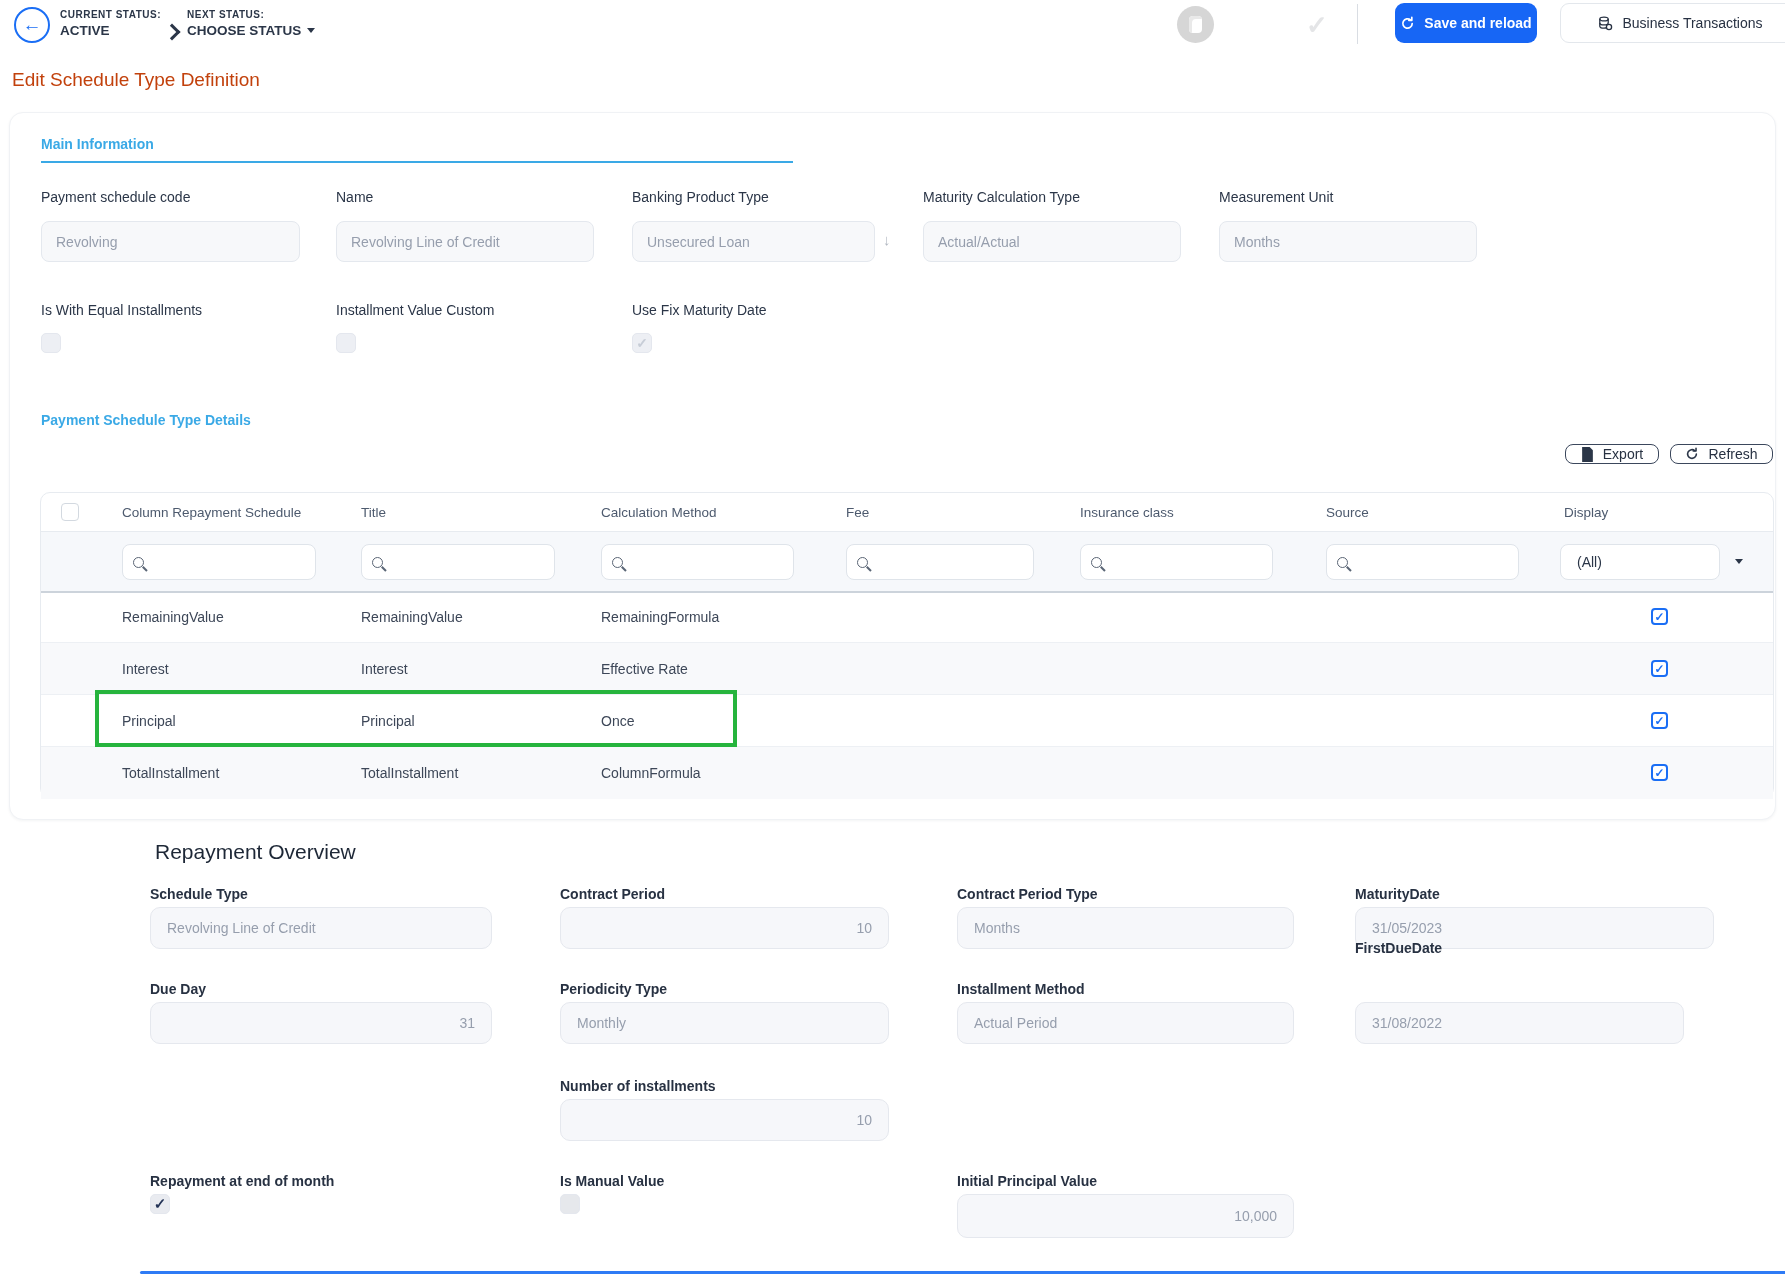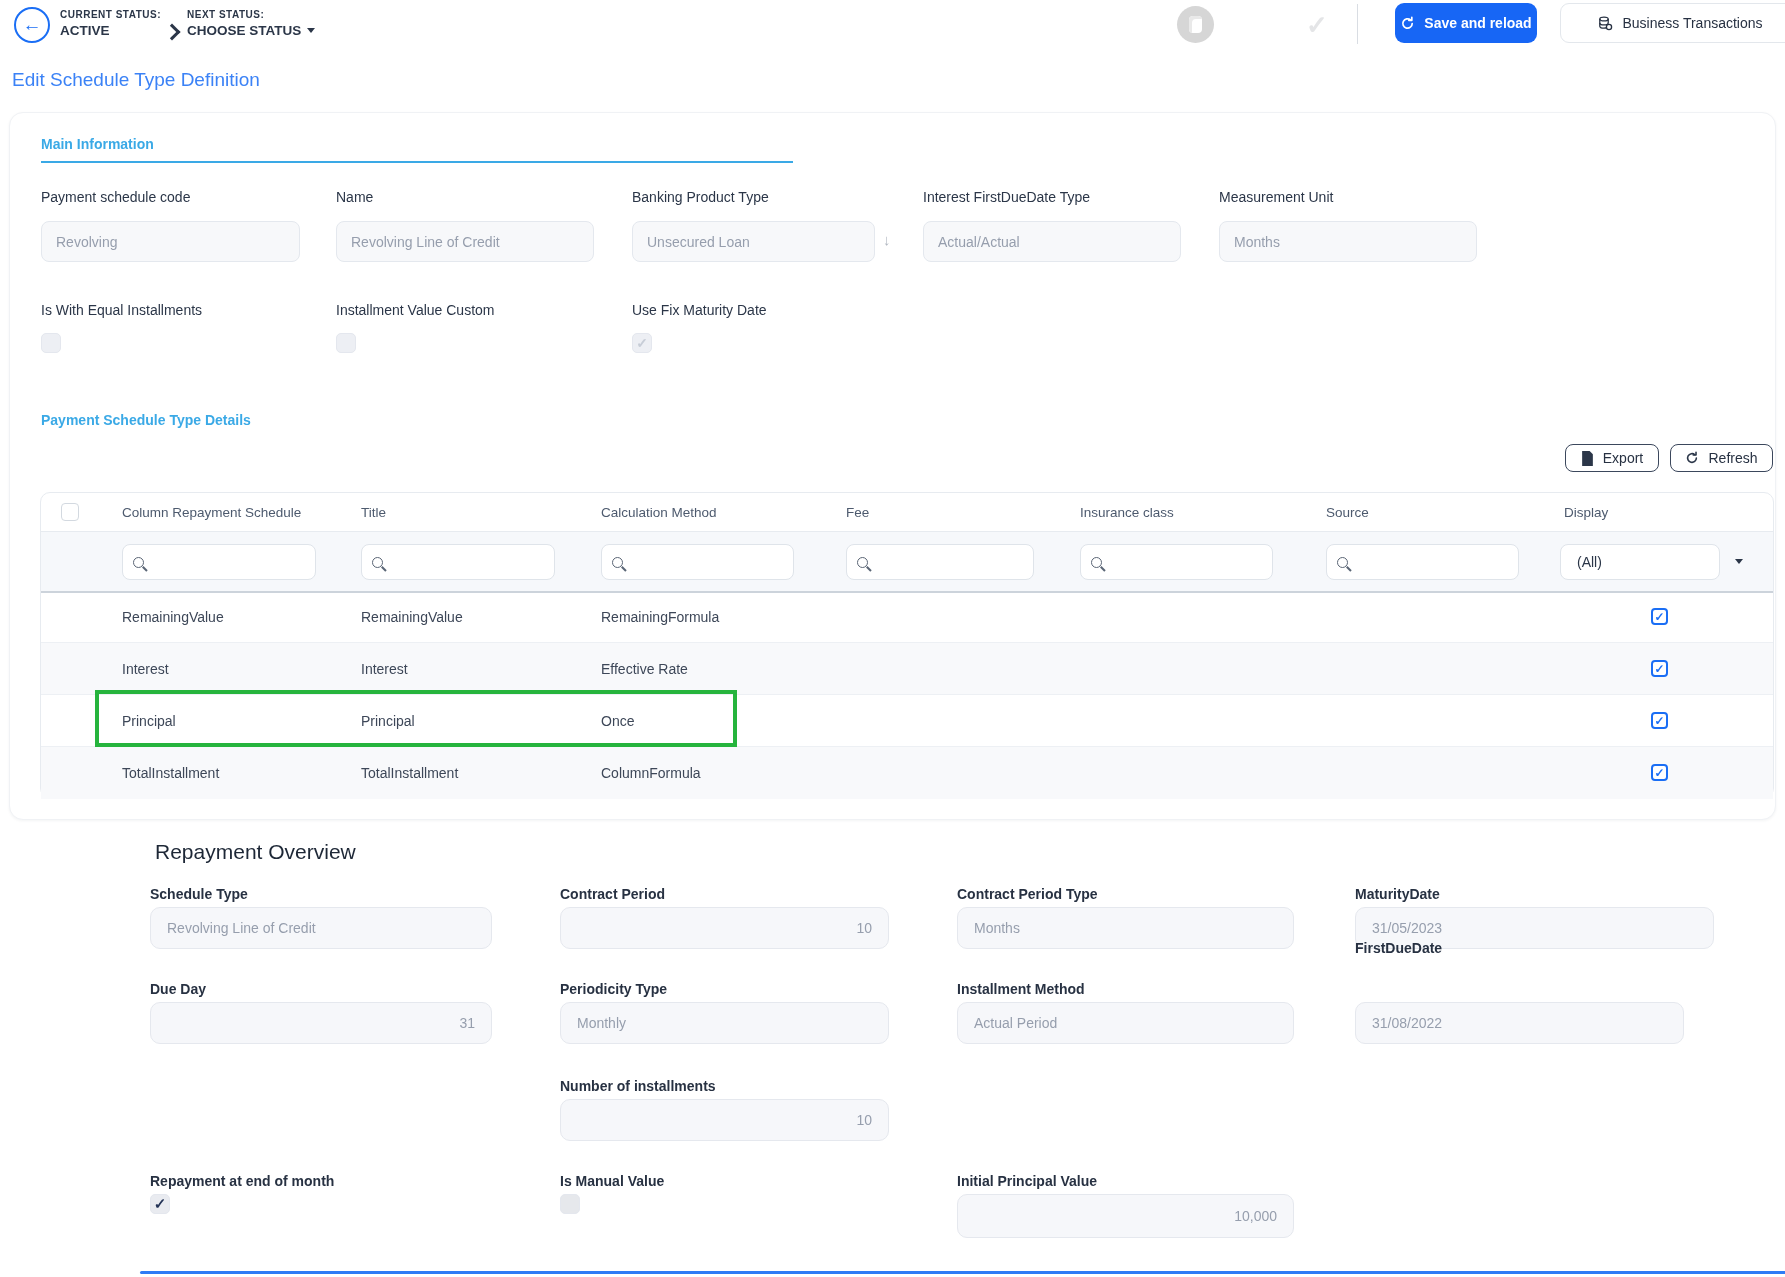--- a/index.html
+++ b/index.html
@@ -19,23 +19,23 @@
   .avatar{left:1177px;top:6px;width:37px;height:37px;border-radius:50%;background:#d6d6d6;
           display:flex;align-items:center;justify-content:center;}
   .avatar .doc{width:13px;height:17px;background:#fff;border-radius:4px;box-shadow:3px 3px 0 0 #e9e9e9 inset;}
   .gray-check{left:1306px;top:10px;font-size:26px;color:#e4e5e7;font-weight:700;}
   .vdivider{left:1357px;top:4px;width:1px;height:40px;background:#d9dde3;}
   .btn{display:flex;align-items:center;justify-content:center;gap:9px;border-radius:9px;
        font-size:14px;cursor:pointer;box-sizing:border-box;}
   .btn-primary{left:1395px;top:3px;width:142px;height:40px;background:#1766f5;color:#fff;font-weight:700;}
   .btn-outline-light{left:1560px;top:3px;width:240px;height:40px;background:#fff;color:#273142;
        border:1px solid #e3e7ec;font-weight:500;}
-  .btn-outline-dark{height:28px;background:#fff;border:1px solid #3b475c;color:#273142;font-weight:500;}
-  
-  .page-title{left:12px;top:69px;font-size:19px;font-weight:500;color:#3b82f6;}
+  .btn-outline-dark{height:20px;background:#fff;border:1px solid #3b475c;color:#273142;font-weight:500;}
+  
+  .page-title{left:12px;top:69px;font-size:19px;font-weight:500;color:#c2410c;}
   .card{left:9px;top:112px;width:1767px;height:708px;background:#fff;border:1px solid #f0f2f5;
         border-radius:14px;box-shadow:0 1px 3px rgba(20,30,50,.05);box-sizing:border-box;}
   .section-title{font-size:14px;font-weight:700;color:#3aa9e6;}
   .section-rule{height:0;border-bottom:2px solid #3aa9e6;}
   
   .f-label{font-size:14px;color:#2b3648;}
   .f-input{height:41px;background:#f7f8fa;border:1px solid #e4e8ee;border-radius:8px;box-sizing:border-box;
            display:flex;align-items:center;padding:0 14px;font-size:14px;color:#969ead;}
   .dd-arrow{color:#b3b9c2;font-size:15px;}
   
@@ -145,21 +145,21 @@
   <div class="abs f-input" style="left:336px;top:221px;width:258px;">
     <span>Revolving Line of Credit</span>
   </div>
 
   <div class="abs f-label" style="left:632px;top:189px;">Banking Product Type</div>
   <div class="abs f-input" style="left:632px;top:221px;width:243px;">
     <span>Unsecured Loan</span>
   </div>
   <span class="abs dd-arrow" style="left:883px;top:231px;">↓</span>
 
-  <div class="abs f-label" style="left:923px;top:189px;">Interest FirstDueDate Type</div>
+  <div class="abs f-label" style="left:923px;top:189px;">Maturity Calculation Type</div>
   <div class="abs f-input" style="left:923px;top:221px;width:258px;">
     <span>Actual/Actual</span>
   </div>
 
   <div class="abs f-label" style="left:1219px;top:189px;">Measurement Unit</div>
   <div class="abs f-input" style="left:1219px;top:221px;width:258px;">
     <span>Months</span>
   </div>
 
   <div class="abs f-label" style="left:41px;top:302px;">Is With Equal Installments</div>

